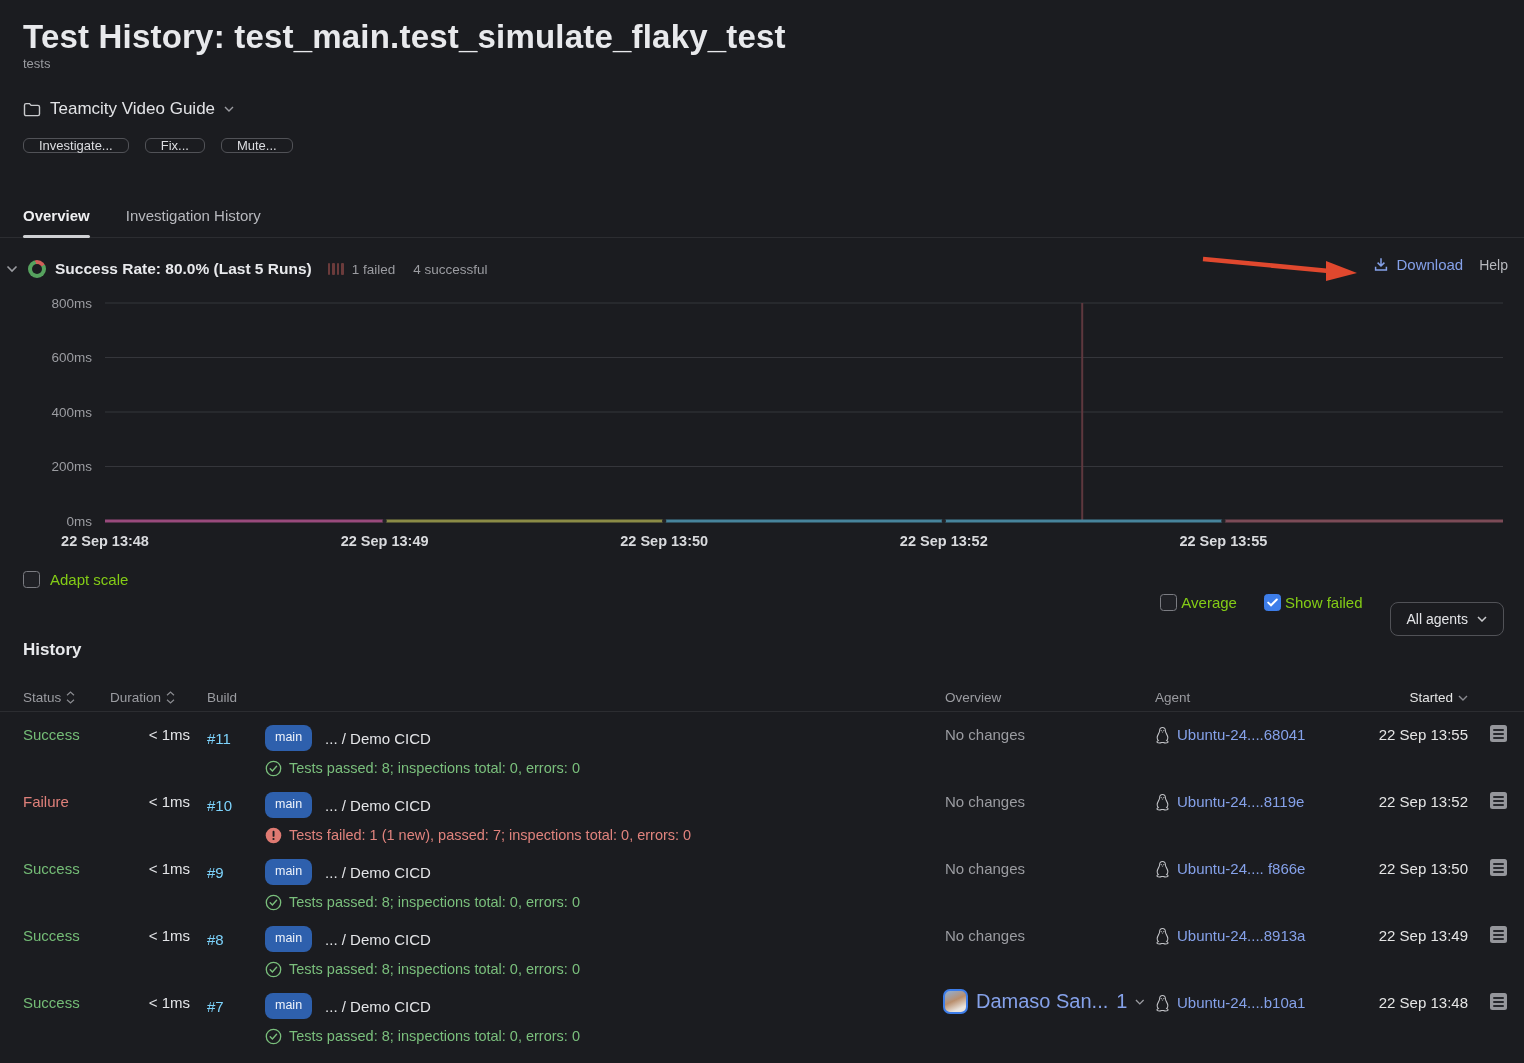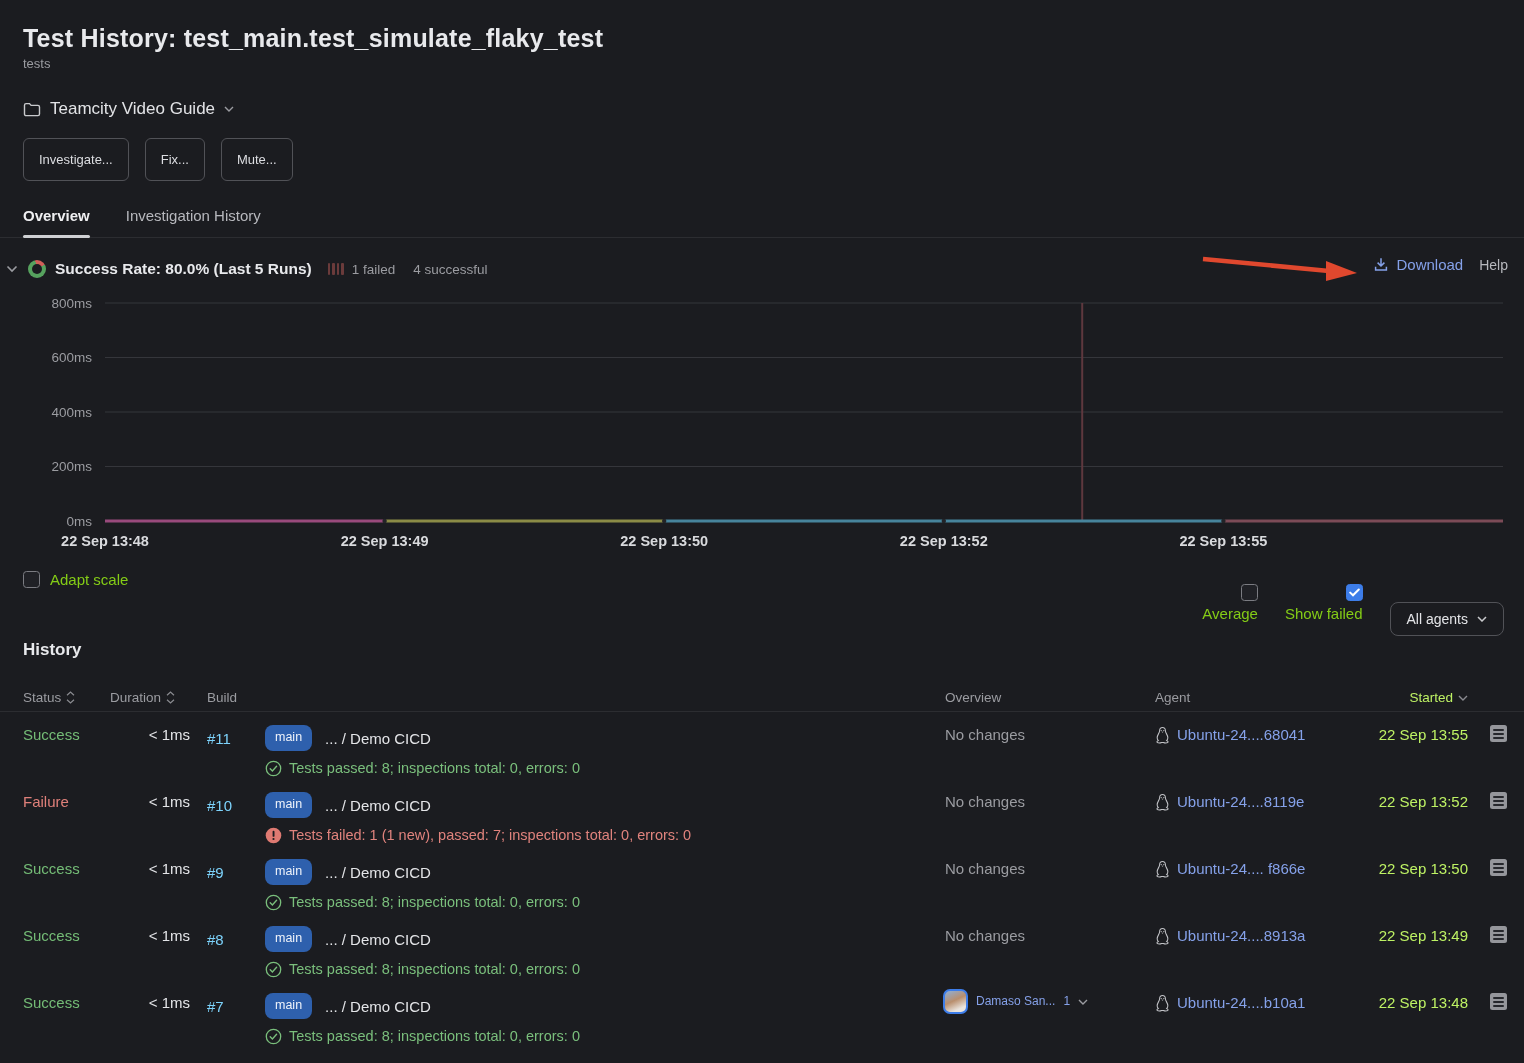--- a/index.html
+++ b/index.html
@@ -18,29 +18,29 @@
   *{margin:0;padding:0;box-sizing:border-box;}
   html,body{background:var(--bg);}
   body{
     width:1524px;height:1063px;position:relative;overflow:hidden;
     font-family:"Liberation Sans","DejaVu Sans",sans-serif;
     color:var(--text);
   }
   .abs{position:absolute;}
 
   
-  #page-title{left:23px;top:24px;font-size:25px;font-weight:700;letter-spacing:.2px;}
+  #page-title{left:23px;top:18px;font-size:33px;font-weight:700;letter-spacing:.2px;}
   #page-subtitle{left:23px;top:56px;font-size:13px;color:var(--muted);}
   #project-row{left:23px;top:99px;display:flex;align-items:center;gap:9px;cursor:pointer;}
   #project-row .lbl{font-size:17px;color:#e2e3e6;}
   .chev-sm{width:10px;height:6px;display:inline-block;}
   #actions-row{left:23px;top:138px;display:flex;gap:16px;}
   .btn{
     background:transparent;border:1px solid var(--border);border-radius:6px;
-    color:#dcdde1;font-size:13px;font-family:inherit;padding:6px 15px;height:43px;
+    color:#dcdde1;font-size:13px;font-family:inherit;padding:6px 15px;height:15px;
     display:inline-flex;align-items:center;cursor:pointer;
   }
 
   
   #tabs{left:0;top:203px;width:1524px;border-bottom:1px solid var(--divider);
     display:flex;gap:36px;padding:0 0 0 23px;height:35px;}
   .tab{font-size:15px;color:var(--muted2);position:relative;display:flex;align-items:flex-start;padding-top:4px;cursor:pointer;}
   .tab.active{color:#f0f0f2;font-weight:700;}
   .tab.active::after{content:"";position:absolute;left:0;right:0;bottom:-1px;height:3px;background:#cfd0d3;border-radius:2px;}
 
@@ -63,21 +63,21 @@
   
   #chart-wrap{left:0;top:295px;}
   #chart-wrap svg{display:block;}
 
   
   #controls-left{left:23px;top:571px;display:flex;align-items:center;gap:10px;}
   #controls-right{right:20px;top:569px;display:flex;align-items:center;gap:13px;}
   .cbx{width:17px;height:17px;border:1.5px solid #7b7c82;border-radius:3.5px;background:#202126;display:inline-block;cursor:pointer;flex:0 0 auto;}
   .cbx.checked{background:var(--check-blue);border-color:var(--check-blue);display:inline-flex;align-items:center;justify-content:center;}
   .cbx-label{font-size:15px;color:#84cc16;}
-  .ctl-group{display:flex;align-items:flex-end;gap:4px;margin-right:14px;flex-direction:column;}
+  .ctl-group{display:flex;align-items:center;gap:4px;margin-right:14px;}
   #agents-btn{
     border:1px solid var(--border);border-radius:8px;background:transparent;color:#e4e5e8;
     font-size:14px;font-family:inherit;height:30px;padding:16px 16px;display:inline-flex;align-items:center;gap:9px;cursor:pointer;margin-top:33px;
   }
 
   
   #history-heading{left:23px;top:640px;font-size:17px;font-weight:700;}
   #table{left:0;top:684px;width:1524px;}
   .thead,.trow{
     display:grid;
@@ -103,24 +103,24 @@
   .badge{background:var(--badge);color:#eef2fa;font-size:12.5px;padding:3px 10px 4px;border-radius:8px;margin-right:13px;cursor:default;}
   .bpath{color:#e4e5e8;cursor:pointer;}
   .build-line2{display:flex;align-items:center;gap:7px;padding-left:75px;margin-top:8px;}
   .res-text{font-size:14.5px;}
   .trow.success .res-text{color:#7abf7c;}
   .trow.failure .res-text{color:#e0837d;}
   .nochanges{color:var(--muted);}
   .user-changes{display:flex;align-items:center;gap:8px;margin-left:-2px;margin-top:-4px;cursor:pointer;}
   .avatar{width:25px;height:25px;border-radius:7px;border:2px solid var(--check-blue);
     background:linear-gradient(155deg,#8fb0d8 0%,#b98f6e 45%,#e9e4de 80%);flex:0 0 auto;}
-  .user-name,.user-count{color:var(--link);font-size:12px;white-space:nowrap;}
+  .user-name,.user-count{color:var(--link);font-size:20px;white-space:nowrap;}
   .c-agent{display:flex;align-items:center;gap:7px;padding-left:10px;cursor:pointer;}
   .agent-text{color:var(--link);white-space:nowrap;}
-  .c-started{text-align:right;padding-right:4px;color:#bef264;}
+  .c-started{text-align:right;padding-right:4px;color:#e5e5e5;}
   .c-log{display:flex;justify-content:flex-end;padding-right:1px;}
   .log-icon{width:17px;height:17px;border-radius:2.5px;background:#95969b;display:flex;flex-direction:column;justify-content:center;gap:2px;padding:3px 3px;cursor:pointer;}
   .log-icon i{display:block;height:2px;background:#26272c;border-radius:1px;}
 </style>
 </head>
 <body>
 
 <h1 class="abs" id="page-title">Test History: test_main.test_simulate_flaky_test</h1>
 <div class="abs" id="page-subtitle">tests</div>
 

